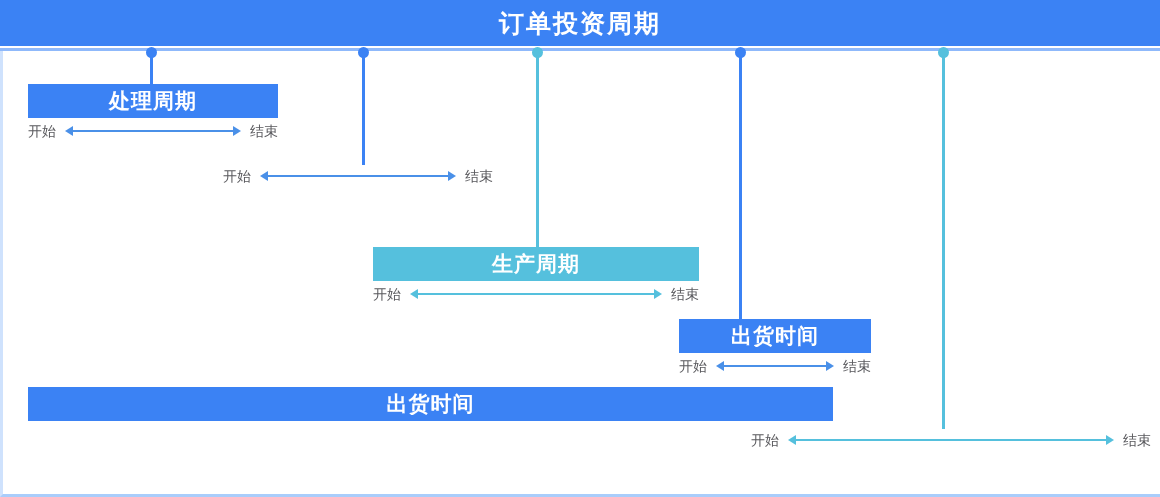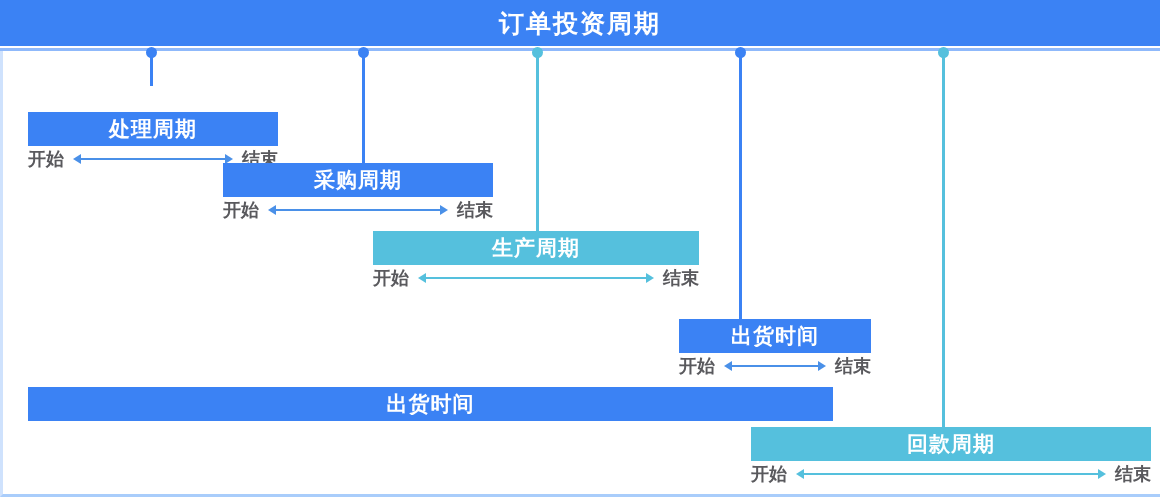--- a/index.html
+++ b/index.html
@@ -48,21 +48,21 @@
     height:34px;display:flex;align-items:center;justify-content:center;
     color:#ffffff;font-size:21px;font-weight:bold;letter-spacing:1px;
     box-sizing:border-box;
   }
   .bar.blue{background:#3b82f4;}
   .bar.cyan{background:#55c0dd;}
 
   
   .axis{
     position:relative;height:26px;display:flex;align-items:center;
-    font-size:18px;color:#59595d;font-weight:bold;
+    font-size:14px;color:#59595d;
   }
   .axis .lbl{flex:0 0 auto;line-height:1;}
   .axis .arrow{
     position:relative;flex:1 1 auto;height:12px;margin:0 9px;
   }
   .axis .arrow .line{
     position:absolute;left:7px;right:7px;top:5px;height:2px;
   }
   .axis .arrow .head{
     position:absolute;top:1px;width:0;height:0;
@@ -103,45 +103,44 @@
         <div class="marker blue" style="left: 737px;">
           <div class="dot"></div>
           <div class="stem" style="height: 268px;"></div>
         </div>
         <div class="marker cyan" style="left: 940px;">
           <div class="dot"></div>
           <div class="stem" style="height: 376px;"></div>
         </div>
       </div>
     <div id="bars-layer">
-        <div class="bar-group" style="left: 25px; top: 33px; width: 250px; margin-top: 28px;">
+        <div class="bar-group" style="left: 25px; top: 33px; width: 250px;">
           <div class="bar blue">处理周期</div>
           <div class="axis blue">
             <span class="lbl">开始</span>
             <span class="arrow">
               <span class="head left"></span>
               <span class="line"></span>
               <span class="head right"></span>
             </span>
             <span class="lbl">结束</span>
           </div>
         </div>
         <div class="bar-group" style="left: 220px; top: 112px; width: 270px;">
-          <div class="bar blue">采购周期</div>
           <div class="axis blue">
             <span class="lbl">开始</span>
             <span class="arrow">
               <span class="head left"></span>
               <span class="line"></span>
               <span class="head right"></span>
             </span>
             <span class="lbl">结束</span>
           </div>
         </div>
-        <div class="bar-group" style="left: 370px; top: 180px; width: 326px;">
+        <div class="bar-group" style="left: 370px; top: 196px; width: 326px;">
           <div class="bar cyan">生产周期</div>
           <div class="axis cyan">
             <span class="lbl">开始</span>
             <span class="arrow">
               <span class="head left"></span>
               <span class="line"></span>
               <span class="head right"></span>
             </span>
             <span class="lbl">结束</span>
           </div>
@@ -155,21 +154,20 @@
               <span class="line"></span>
               <span class="head right"></span>
             </span>
             <span class="lbl">结束</span>
           </div>
         </div>
         <div class="bar-group" style="left: 25px; top: 336px; width: 805px;">
           <div class="bar blue">出货时间</div>
         </div>
         <div class="bar-group" style="left: 748px; top: 376px; width: 400px;">
-          <div class="bar cyan">回款周期</div>
           <div class="axis cyan">
             <span class="lbl">开始</span>
             <span class="arrow">
               <span class="head left"></span>
               <span class="line"></span>
               <span class="head right"></span>
             </span>
             <span class="lbl">结束</span>
           </div>
         </div>

